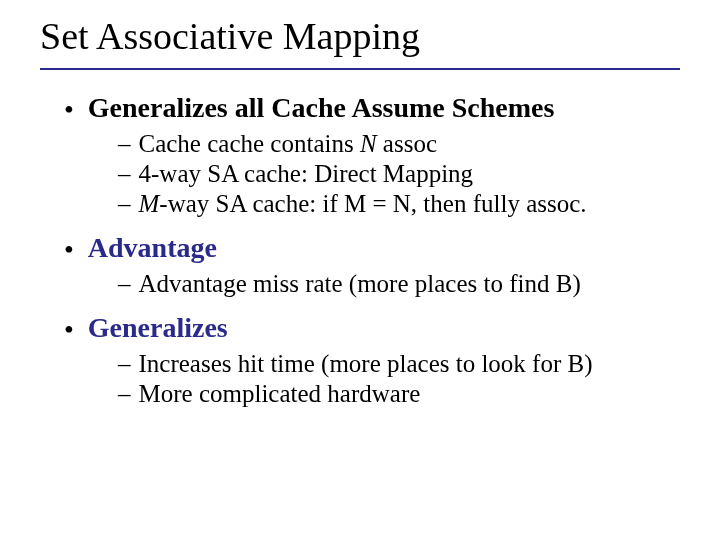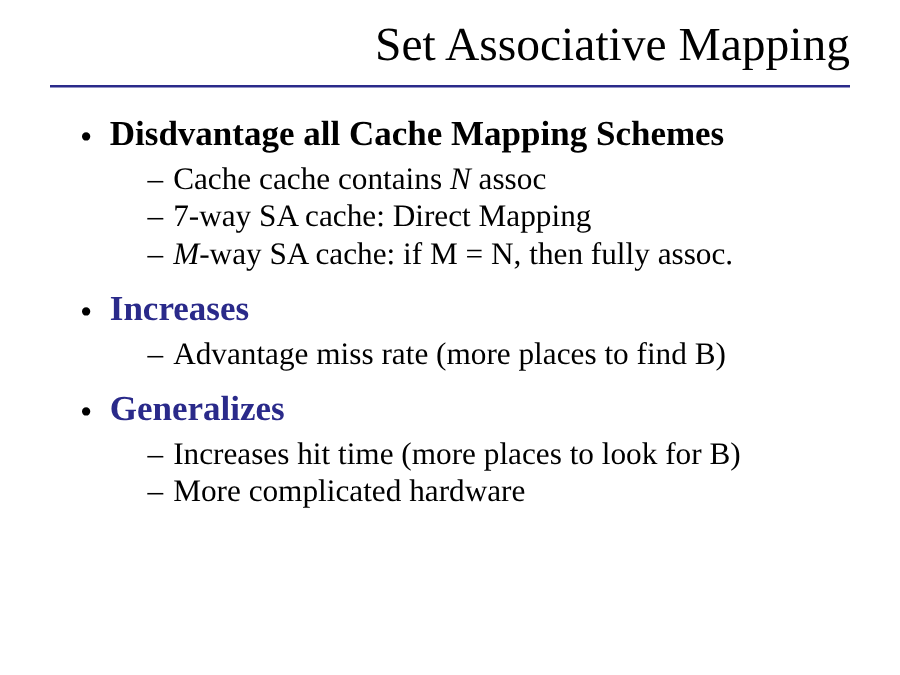--- a/index.html
+++ b/index.html
@@ -5,21 +5,21 @@
   * { margin: 0; padding: 0; box-sizing: border-box; }
   html, body { width: 720px; height: 540px; }
   body {
     background: #ffffff;
     font-family: "Times New Roman", Times, serif;
     color: #000000;
     padding: 14px 40px 20px 40px;
   }
   .title {
     font-size: 38px;
-    text-align: right;
+    text-align: left;
     font-weight: normal;
     margin-bottom: 10px;
   }
   .rule {
     border: none;
     border-top: 2.5px solid #2a2a8a;
     margin-bottom: 22px;
   }
   .bullet-row {
     display: flex;
@@ -56,46 +56,46 @@
   .italic { font-style: italic; }
 </style>
 </head>
 <body>
 
 <h1 class="title">Set Associative Mapping</h1>
 <hr class="rule">
 
 <div class="bullet-row">
   <span class="bullet-dot">•</span>
-  <span class="bullet-text">Disdvantage all Cache Mapping Schemes</span>
+  <span class="bullet-text">Generalizes all Cache Assume Schemes</span>
 </div>
 <div class="sub-group">
   <div class="sub-row">
     <span class="dash">–</span>
     <span class="sub-text">
       <span>Cache cache contains </span><span class="italic">N</span><span> assoc</span>
     </span>
   </div>
   <div class="sub-row">
     <span class="dash">–</span>
     <span class="sub-text">
-      <span>7-way SA cache:  Direct Mapping</span><span class="italic"></span><span></span>
+      <span>4-way SA cache:  Direct Mapping</span><span class="italic"></span><span></span>
     </span>
   </div>
   <div class="sub-row">
     <span class="dash">–</span>
     <span class="sub-text">
       <span></span><span class="italic">M</span><span>-way SA cache: if M = N, then fully assoc.</span>
     </span>
   </div>
 </div>
 
 <div class="bullet-row">
   <span class="bullet-dot">•</span>
-  <span class="bullet-text accent">Increases</span>
+  <span class="bullet-text accent">Advantage</span>
 </div>
 <div class="sub-group">
   <div class="sub-row">
     <span class="dash">–</span>
     <span class="sub-text">
       <span>Advantage miss rate (more places to find B)</span><span class="italic"></span><span></span>
     </span>
   </div>
 </div>
 

